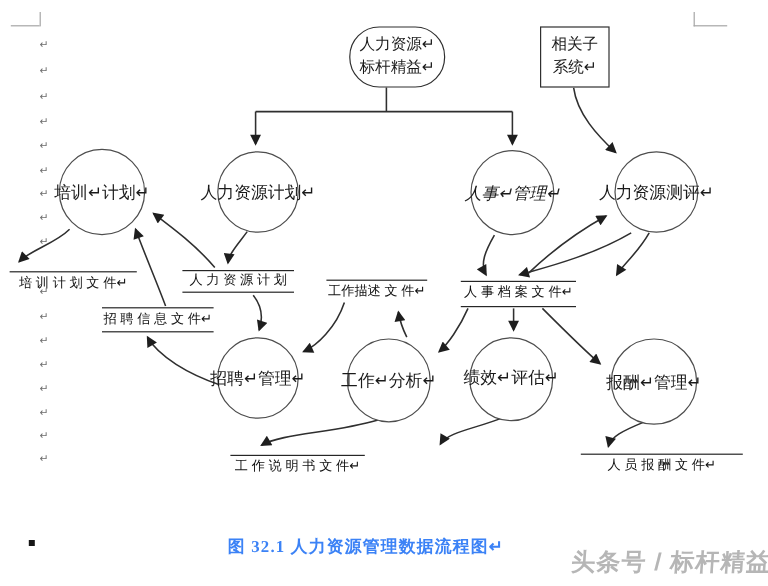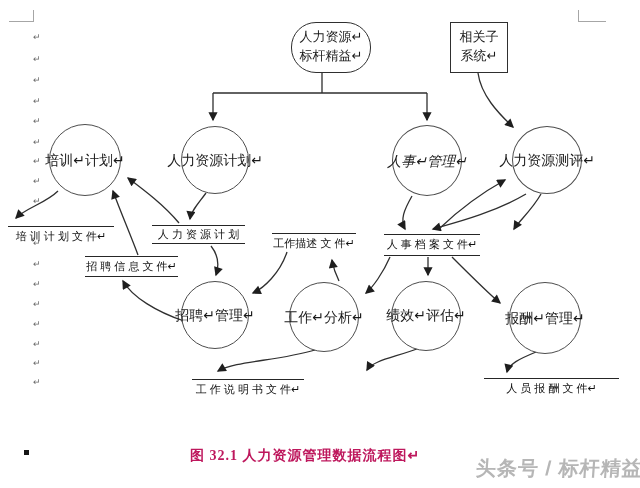--- a/index.html
+++ b/index.html
@@ -30,21 +30,21 @@
     white-space:nowrap;color:#111;
   }
   .store.closed{border-bottom:1.5px solid #262626;}
   
   .pmark{position:absolute;font-size:9px;line-height:9px;color:#6b6b6b;}
   .corner{position:absolute;background:#a6a6a6;}
   .bullet{position:absolute;width:5px;height:5px;background:#161616;}
   .caption{
     position:absolute;left:140px;top:447px;width:330px;text-align:center;
     font-family:"Liberation Serif",serif;font-weight:bold;font-size:14px;
-    letter-spacing:1px;color:#be185d;white-space:nowrap;
+    letter-spacing:1px;color:#3b82f6;white-space:nowrap;
   }
   .watermark{
     position:absolute;left:476px;top:455px;font-size:20px;font-weight:bold;
     color:#b6b6b6;letter-spacing:1px;white-space:nowrap;transform:skewX(-4deg);
   }
 </style>
 </head>
 <body>
 
 <div id="stage">

